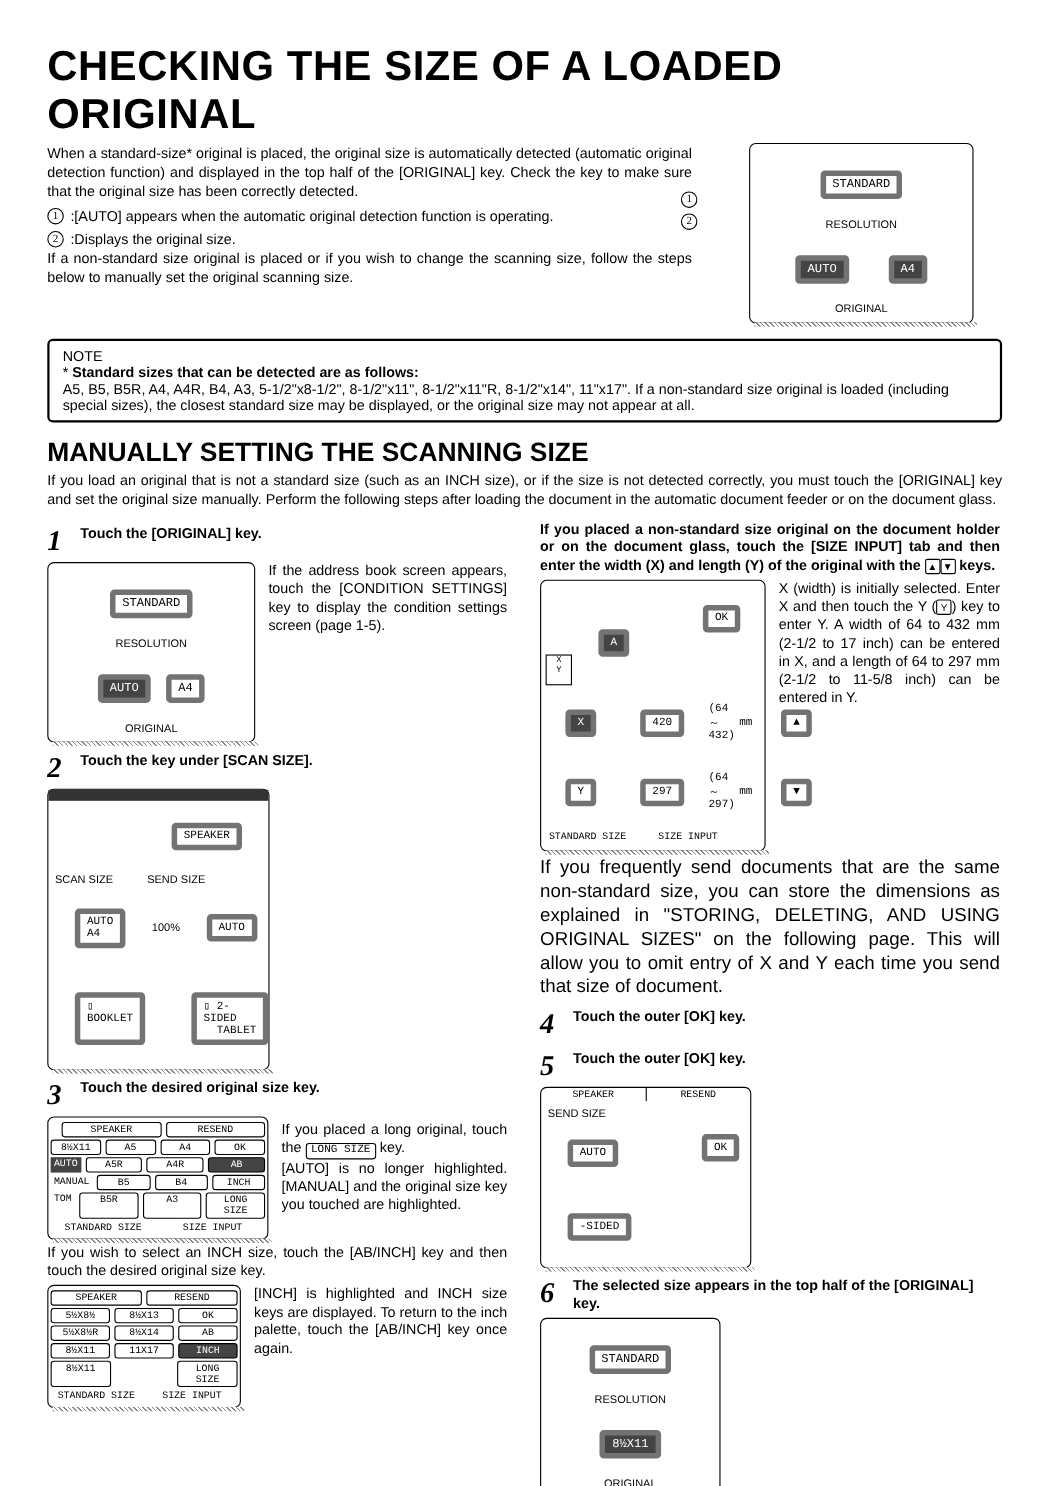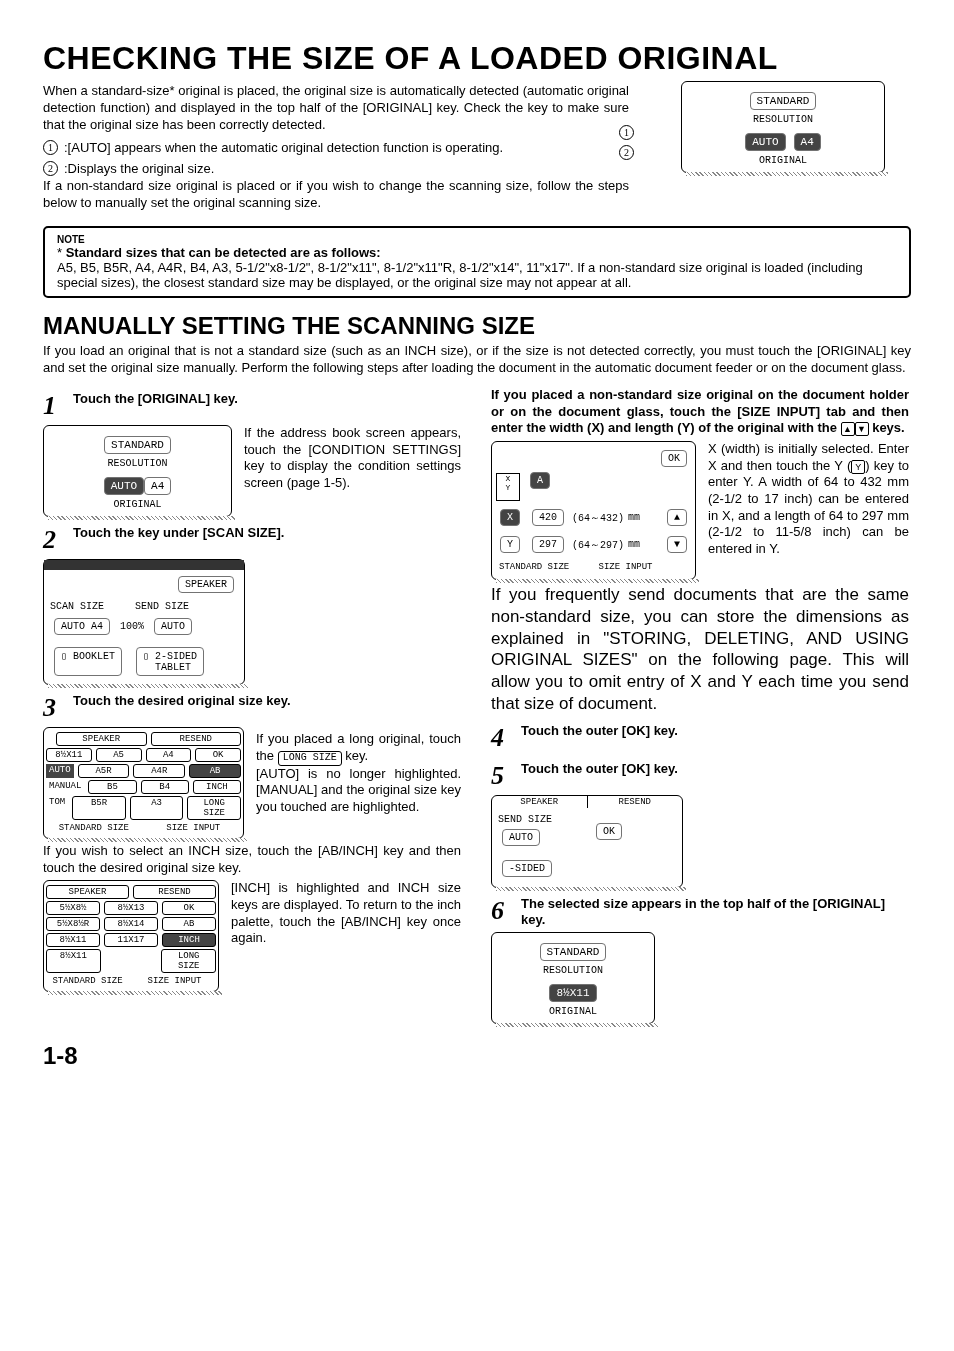--- a/index.html
+++ b/index.html
@@ -1,42 +1,42 @@
 <!DOCTYPE html>
 <html><head>
 <meta charset="utf-8">
 <style>
   body{margin:0;font-family:Arial,Helvetica,sans-serif;color:#000;background:#fff}
   .page{width:868px;margin:0 auto;padding:40px 40px 20px}
-  h1.title{font-size:32px;font-weight:900;margin:0 0 4px;letter-spacing:.5px}
+  h1.title{font-size:38px;font-weight:900;margin:0 0 4px;letter-spacing:.5px}
   p.intro{font-size:13px;margin:2px 0 1px;line-height:1.3;text-align:justify}
   .top{display:flex;gap:12px}
   .top .left{flex:1}
   .top .right{width:270px}
   .row-note{margin-top:6px;font-size:13px;display:flex;gap:6px}
   .circ{display:inline-flex;width:13px;height:13px;border:1px solid #000;border-radius:50%;font-size:10px;align-items:center;justify-content:center;font-family:serif}
   .panel{border:1px solid #000;border-radius:6px;padding:6px;font-family:"Courier New",monospace;font-size:11px;text-align:center;position:relative;background:#fff}
-  .pbtn{display:inline-block;border:1px solid #737373;border-radius:4px;padding:2px 6px;margin:4px;background:#fff}
+  .pbtn{display:inline-block;border:5px solid #737373;border-radius:4px;padding:2px 6px;margin:18px;background:#fff}
   .pbtn.dark{background:#444;color:#fff}
   .shadow{height:4px;background:repeating-linear-gradient(45deg,#888,#888 1px,#fff 1px,#fff 3px);position:absolute;left:4px;right:-4px;bottom:-4px}
   .notebox{border:2px solid #000;border-radius:5px;margin:14px 0;padding:6px 12px;font-size:13px}
-  .noteh{font-weight:700;font-size:10px}
+  .noteh{font-weight:400;font-size:13px}
   h2.sub{font-size:24px;font-weight:900;margin:14px 0 3px}
   p.flow{font-size:13px;margin:0 0 2px;text-align:justify;line-height:1.3}
   .cols{display:flex;gap:30px;margin-top:6px}
   .col{width:418px}
   .step{display:flex;gap:8px;margin:8px 0 4px;align-items:flex-start}
   .step .num{font:italic 900 26px Times,serif;width:22px}
   .step .hd{font-weight:700;font-size:13px;flex:1;line-height:1.25}
   .para{font-size:13px;text-align:justify;margin:4px 0;line-height:1.28}
   .fig{display:flex;gap:12px;align-items:flex-start;margin:4px 0}
   .figpanel{flex:0 0 auto}
   .figtxt{flex:1;font-size:13px;text-align:justify;line-height:1.28}
   .wide .panel{width:175px}
-  .mono{font-family:Liberation Mono, monospace;font-size:10px}
+  .mono{font-family:Liberation Sans, sans-serif;font-size:10px}
   .keycap{display:inline-block;border:1px solid #000;border-radius:3px;padding:0 4px;font-family:"Courier New",monospace;font-size:10px}
   .iconkey{display:inline-block;width:12px;height:12px;border:1px solid #000;border-radius:2px;font-size:9px;text-align:center;line-height:12px}
   .pagefoot{font-size:24px;font-weight:900;margin-top:18px}
   .small{font-size:10px}
   .tabrow{display:flex;gap:4px;justify-content:space-between;margin:2px 0}
   .cell{border:1px solid #000;border-radius:3px;flex:1;padding:1px 3px;font-family:"Courier New",monospace;font-size:9px;text-align:center}
   .lbl{font-family:"Courier New",monospace;font-size:9px;padding:1px 3px}
 </style>
 </head>
 <body>

